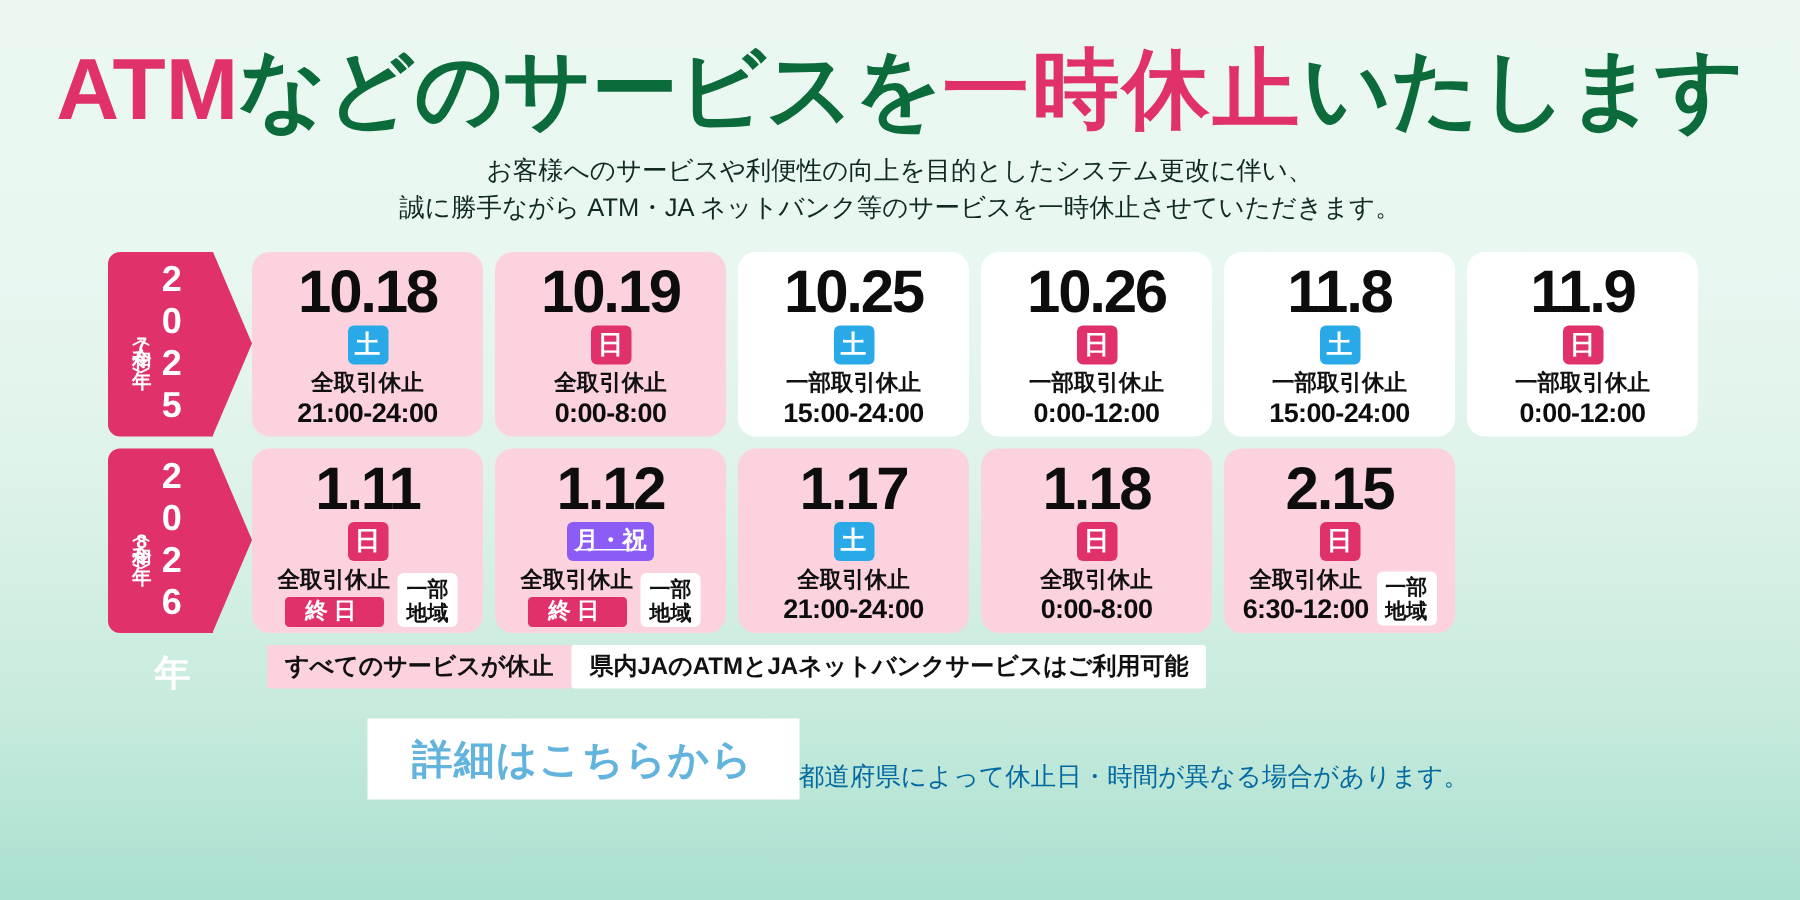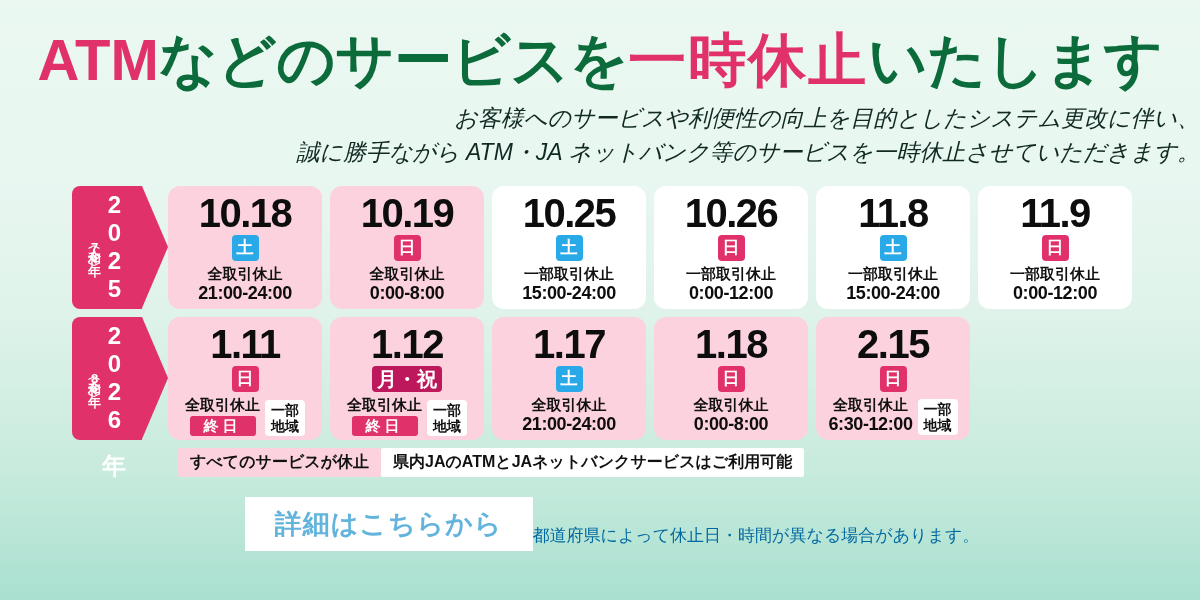--- a/index.html
+++ b/index.html
@@ -32,27 +32,26 @@
     letter-spacing: -0.5px;
     line-height: 1.05;
     white-space: nowrap;
   }
   .hl-green { color: #0b6b3a; }
   .hl-atm   { color: #e0316a; letter-spacing: 0px; }
   .hl-stop  { color: #e0316a; letter-spacing: 2px; }
 
   
   .subtitle {
-    text-align: right;
+    text-align: center;
     margin-top: 10px;
     color: #102a22;
-    font-size: 23px;
+    font-size: 17px;
     line-height: 1.5;
     font-weight: 500;
-    font-style: italic;
   }
   .subtitle div { white-space: nowrap; }
 
   
   .rows { margin-top: 16px; }
 
   .date-row {
     display: flex;
     align-items: stretch;
     padding-left: 72px;
@@ -136,21 +135,21 @@
     align-items: center;
     justify-content: center;
     color: #ffffff;
     font-size: 17px;
     font-weight: 900;
     line-height: 1;
     padding: 0 5px;
   }
   .daybadge.sat { background: #29a9e8; }
   .daybadge.sun { background: #e0316a; }
-  .daybadge.hol { background: #be185d; font-size: 20px; letter-spacing: 0px; }
+  .daybadge.hol { background: #8b5cf6; font-size: 16px; letter-spacing: 0px; text-decoration: underline; }
 
   .card-body {
     margin-top: 4px;
     display: flex;
     align-items: flex-end;
     justify-content: center;
     gap: 5px;
     width: 100%;
     padding: 0 5px;
   }

